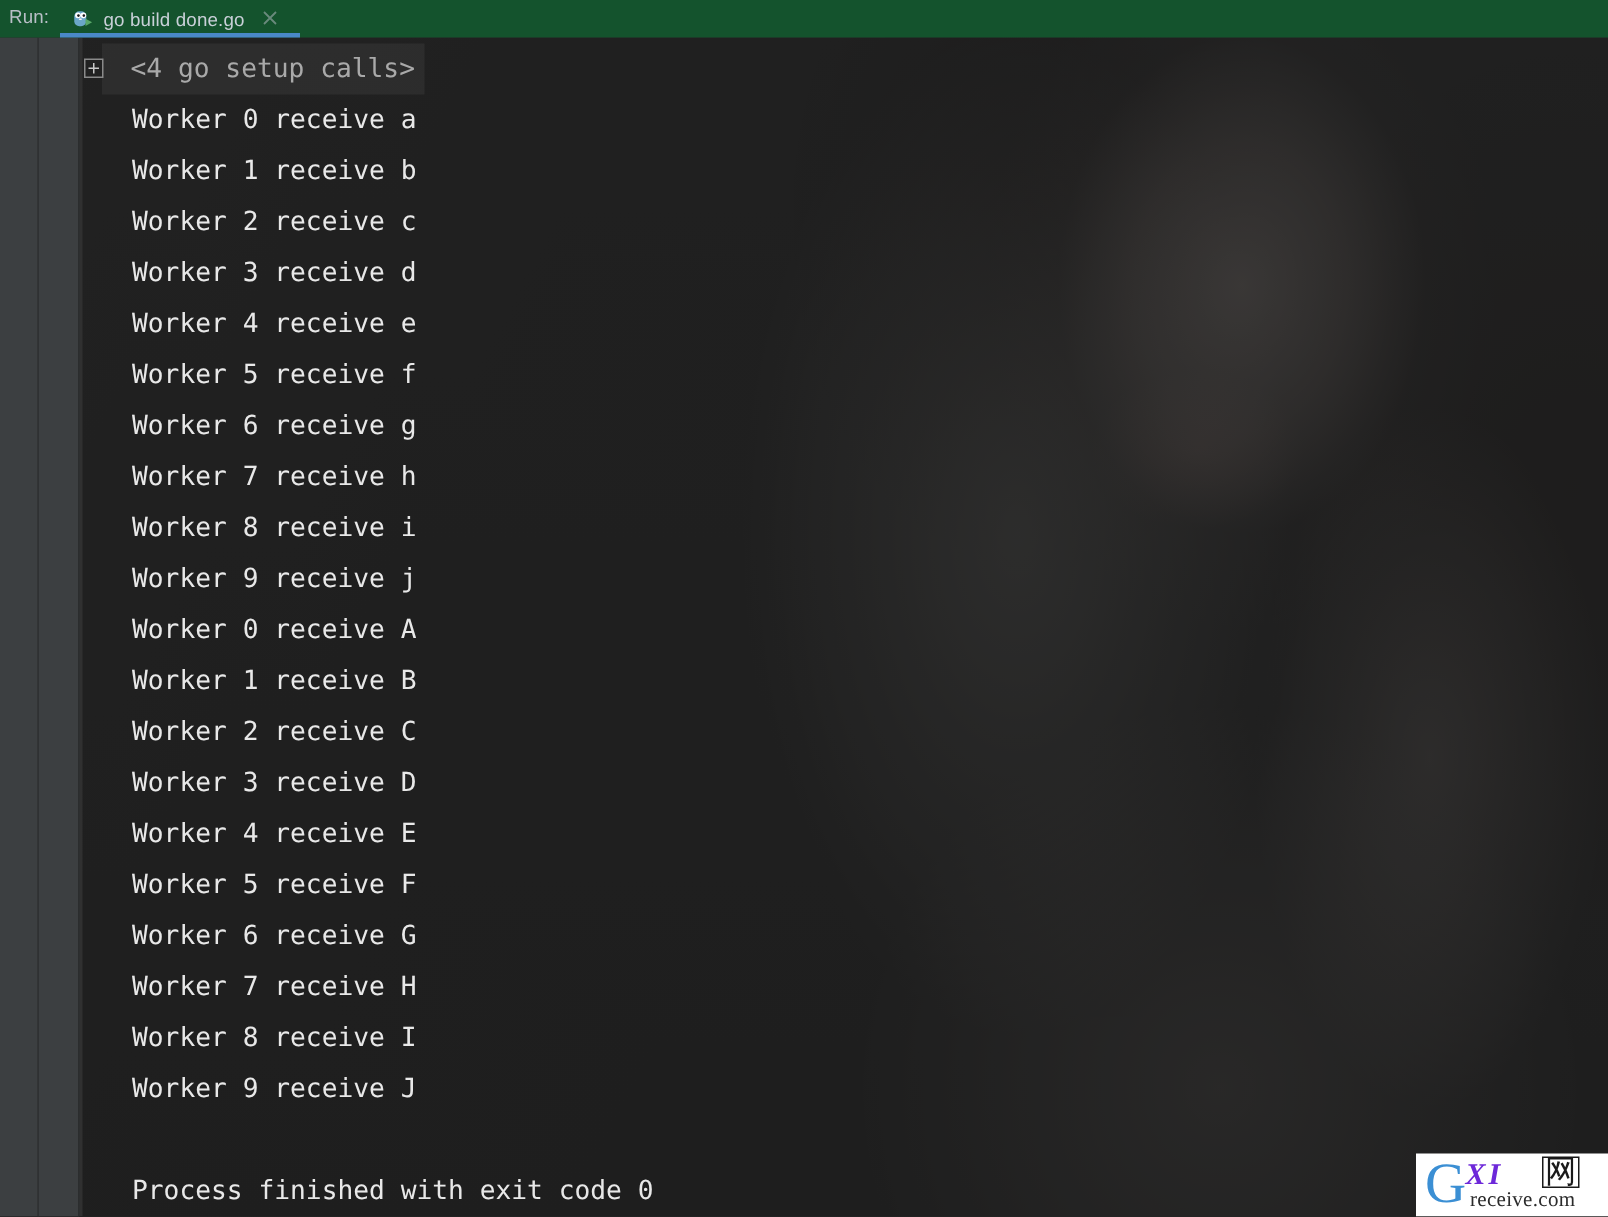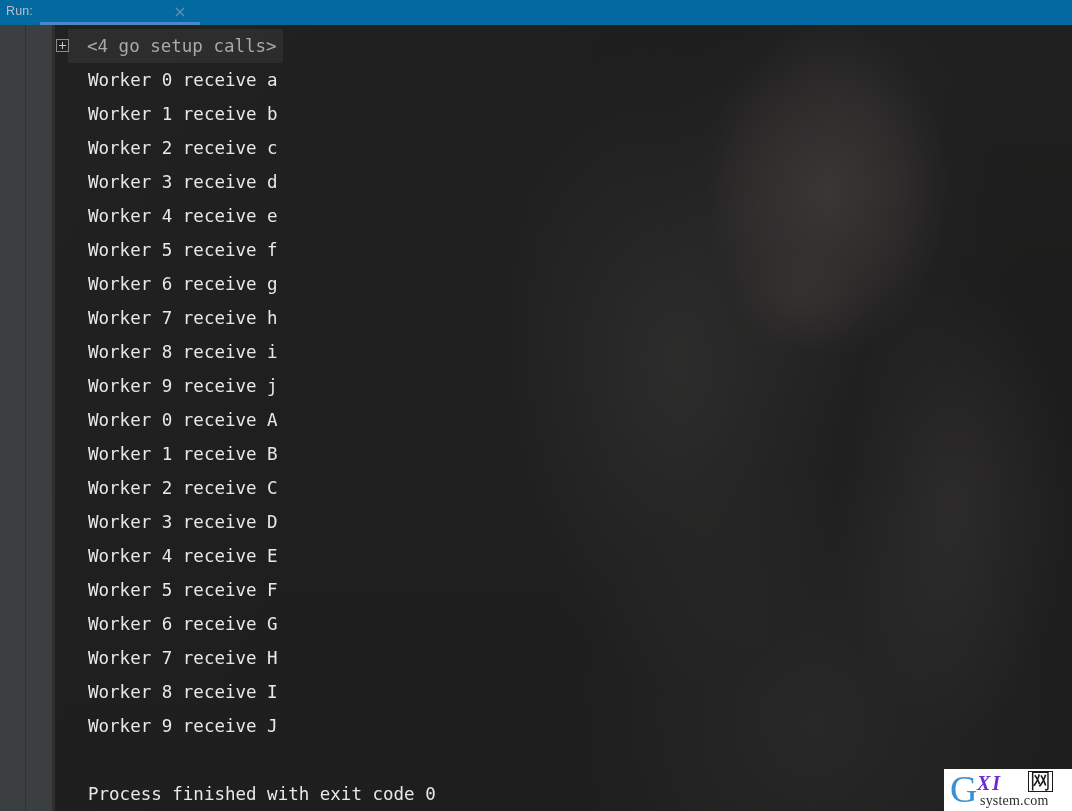--- a/index.html
+++ b/index.html
@@ -22,21 +22,21 @@
     height: 811px;
     overflow: hidden;
   }
 
   
   .topbar {
     position: absolute;
     left: 0; top: 0;
     width: 1072px;
     height: 25px;
-    background: #0369a1;
+    background: #14532d;
     z-index: 40;
   }
   .topbar .run-label {
     position: absolute;
     left: 6px;
     top: 4px;
     font-size: 12.5px;
     color: #b9bfc7;
     letter-spacing: .1px;
   }
@@ -360,28 +360,42 @@
     <svg width="13" height="15" viewBox="0 0 14 16">
       <rect x="4.6" y="0.4" width="4.8" height="1.6" fill="#aeb3b7"></rect>
       <rect x="0.6" y="2.4" width="12.8" height="2" fill="#aeb3b7"></rect>
       <path d="M2.1 5 H11.9 L11 15.4 H3 Z" fill="#aeb3b7"></path>
     </svg>
   </div>
 
   <div class="topbar">
     <span class="run-label">Run:</span>
 
+    <div class="tab">
+      <span class="gopher">
+        <svg width="14" height="15" viewBox="0 0 14 15">
+          <rect x="1.5" y="2.5" width="8" height="10" rx="3.4" fill="#6ba7c9"></rect>
+          <circle cx="4.0" cy="5.2" r="1.9" fill="#ffffff"></circle>
+          <circle cx="7.6" cy="5.2" r="1.9" fill="#ffffff"></circle>
+          <circle cx="4.3" cy="5.4" r="0.85" fill="#1b1b1b"></circle>
+          <circle cx="7.9" cy="5.4" r="0.85" fill="#1b1b1b"></circle>
+          <rect x="4.6" y="7.3" width="2.0" height="1.1" rx=".5" fill="#f0f0f0"></rect>
+          <path d="M9.0 7.5 L13.4 9.9 L9.0 12.3 Z" fill="#59a869"></path>
+        </svg>
+      </span>
+      <span class="tab-title">go build done.go</span>
+    </div>
     <span class="tab-close">
       <svg width="14" height="14" viewBox="0 0 14 14">
         <path d="M3 3 L11 11 M11 3 L3 11" stroke="#b0b6bd" stroke-width="1.2"></path>
       </svg>
     </span>
     <div class="tab-underline"></div>
   </div>
 
   <div class="watermark">
     <span class="wm-g">G</span>
     <span class="wm-xi">XI</span>
     <span class="wm-cn">网</span>
-    <span class="wm-sub">system.com</span>
+    <span class="wm-sub">receive.com</span>
   </div>
 
 </div>
 
 </body></html>

